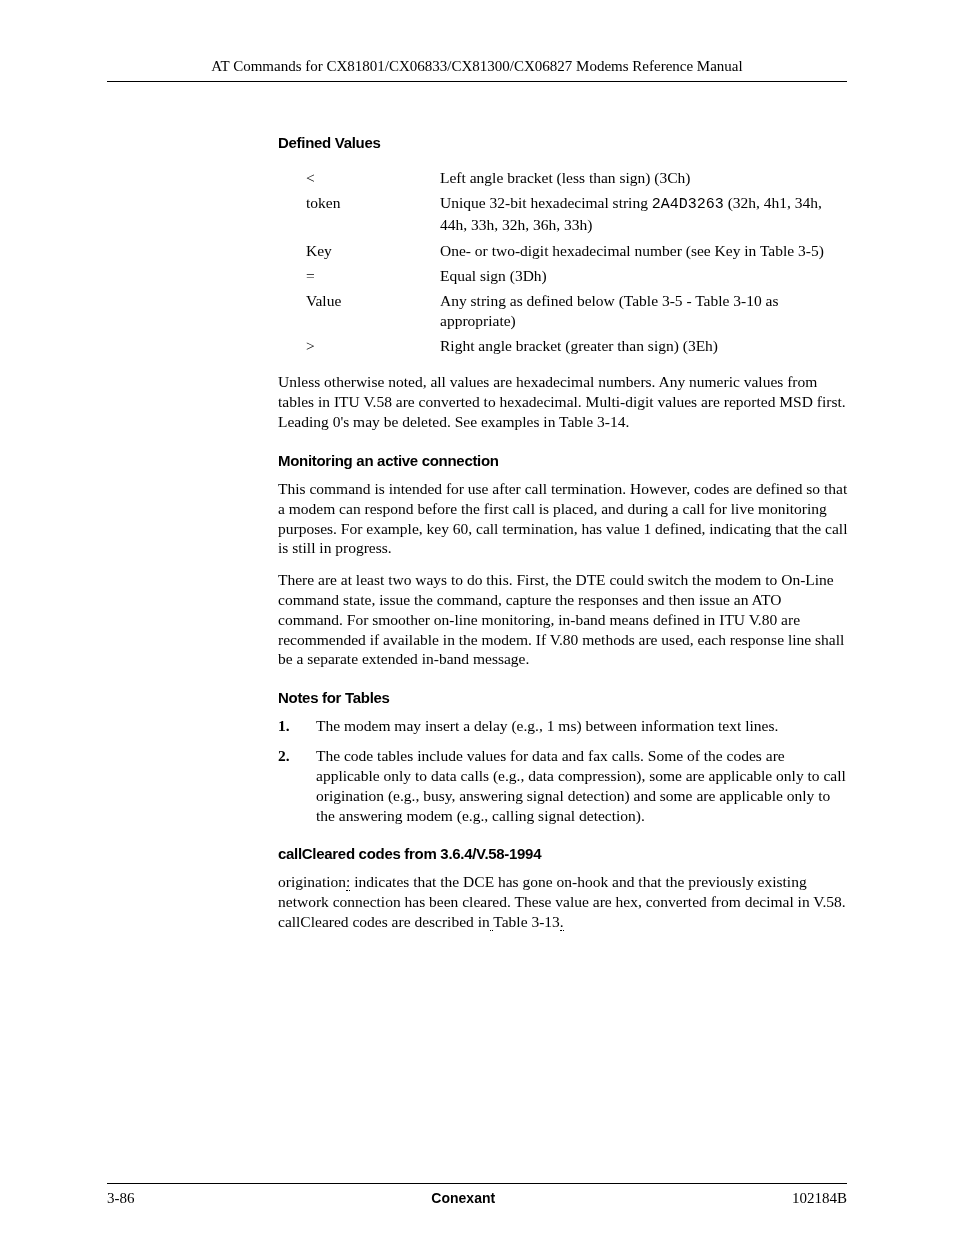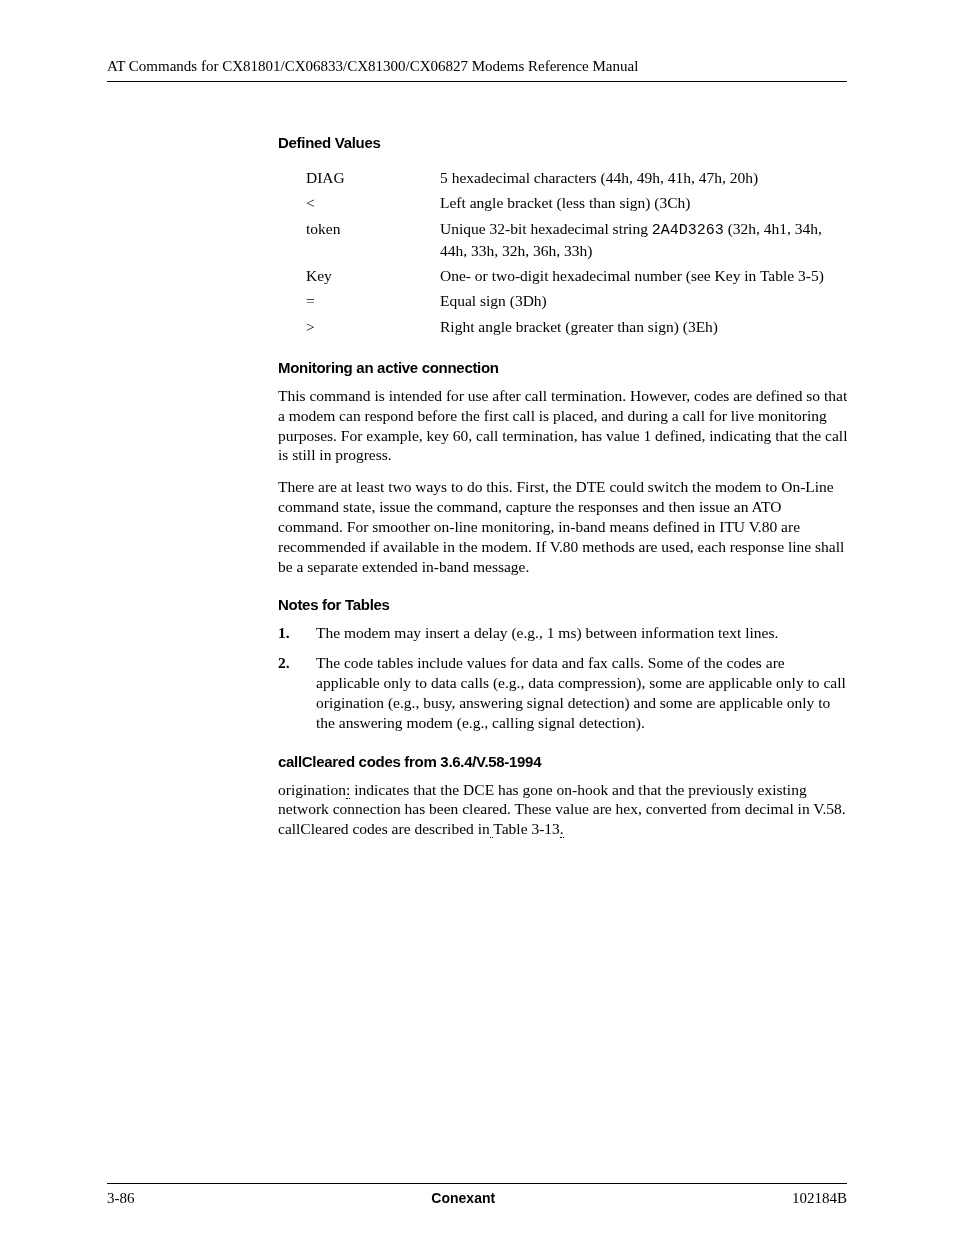--- a/index.html
+++ b/index.html
@@ -11,21 +11,21 @@
     color: #000;
   }
   .page {
     width: 954px;
     height: 1235px;
     position: relative;
     padding: 58px 107px 0 107px;
   }
   .running-head {
     font-size: 15px;
-    text-align: left;
+    text-align: center;
     padding-bottom: 6px;
   }
   .head-rule {
     border: none;
     border-top: 1.4px solid #000;
     margin-bottom: 52px;
   }
   .content {
     margin-left: 171px;   
     margin-right: 0;
@@ -115,49 +115,50 @@
 
   <div class="running-head">AT Commands for CX81801/CX06833/CX81300/CX06827 Modems Reference Manual</div>
   <hr class="head-rule">
 
   <div class="content">
 
     <div class="h-defined">Defined Values</div>
 
     <table class="defs">
       <tbody>
-          <tr>
-        <td class="term">DIAG</td>
-        <td class="def">5 hexadecimal characters (44h, 49h, 41h, 47h, 20h)</td>
-      </tr>
       <tr>
         <td class="term">&lt;</td>
         <td class="def">Left angle bracket (less than sign) (3Ch)</td>
       </tr>
       <tr>
         <td class="term">token</td>
         <td class="def">
           <span>Unique 32-bit hexadecimal string </span><span class="mono">2A4D3263</span><span> (32h, 4h1, 34h, 44h, 33h, 32h, 36h, 33h)</span>
         </td>
       </tr>
       <tr>
         <td class="term">Key</td>
         <td class="def">One- or two-digit hexadecimal number (see Key in Table 3-5)</td>
       </tr>
       <tr>
         <td class="term">=</td>
         <td class="def">Equal sign (3Dh)</td>
       </tr>
       <tr>
+        <td class="term">Value</td>
+        <td class="def">Any string as defined below (Table 3-5 - Table 3-10 as appropriate)</td>
+      </tr>
+      <tr>
         <td class="term">&gt;</td>
         <td class="def">Right angle bracket (greater than sign) (3Eh)</td>
       </tr>
     </tbody>
       </table>
 
+    <p class="body">Unless otherwise noted, all values are hexadecimal numbers. Any numeric values from tables in ITU V.58 are converted to hexadecimal. Multi-digit values are reported MSD first. Leading 0's may be deleted. See examples in Table 3-14.</p>
 
     <div class="h-sub">Monitoring an active connection</div>
 
     <p class="body">This command is intended for use after call termination. However, codes are defined so that a modem can respond before the first call is placed, and during a call for live monitoring purposes. For example, key 60, call termination, has value 1 defined, indicating that the call is still in progress.</p>
 
     <p class="body">There are at least two ways to do this. First, the DTE could switch the modem to On-Line command state, issue the command, capture the responses and then issue an ATO command. For smoother on-line monitoring, in-band means defined in ITU V.80 are recommended if available in the modem. If V.80 methods are used, each response line shall be a separate extended in-band message.</p>
 
     <div class="h-sub">Notes for Tables</div>
 
     <ol class="notes">

